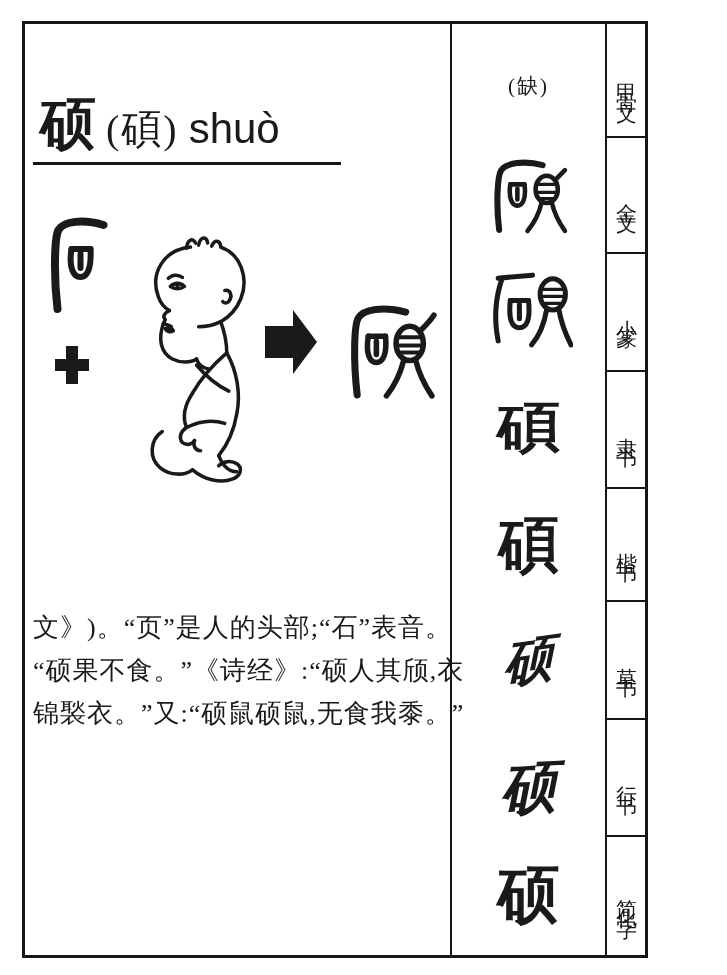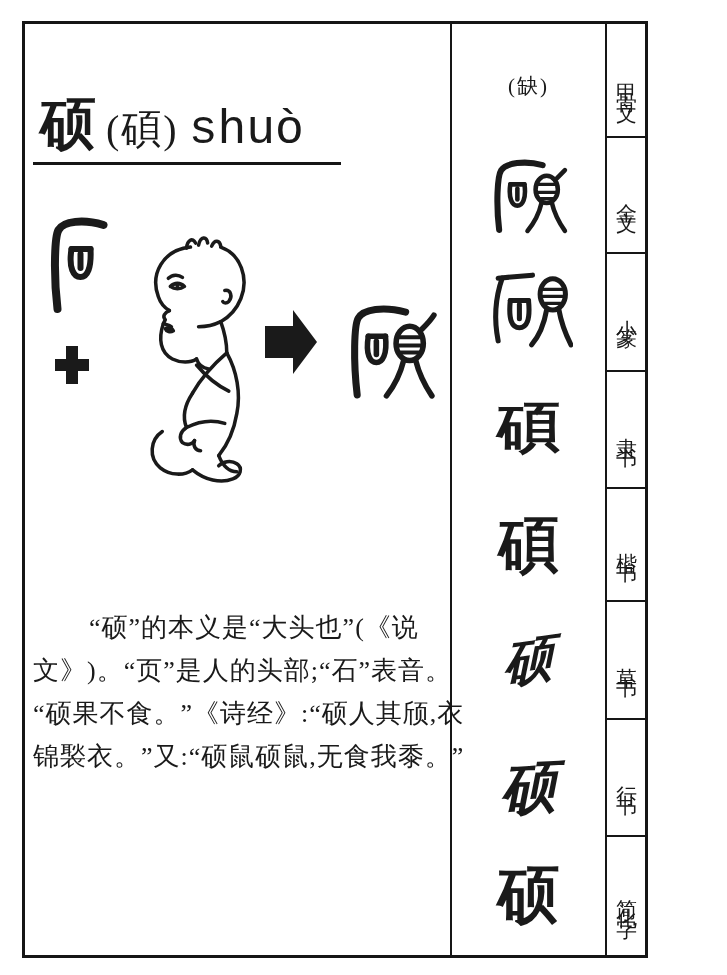--- a/index.html
+++ b/index.html
@@ -13,21 +13,21 @@
     border:3px solid #161616;
   }
   
   .main-col { position:absolute; left:0; top:0; width:425px; height:100%; }
   .entry-header {
     position:absolute; left:15px; top:72px; display:flex; align-items:baseline; gap:10px;
     white-space:nowrap;
   }
   .hw-simp { font-size:56px; font-weight:700; line-height:1; }
   .hw-trad { font-size:40px; font-weight:400; line-height:1; letter-spacing:2px; }
-  .hw-pinyin { font-family:Liberation Mono, monospace; font-size:48px; line-height:1; }
+  .hw-pinyin { font-family:Liberation Sans, sans-serif; font-size:42px; line-height:1; }
   .header-underline { position:absolute; left:8px; top:138px; width:308px; height:3px; background:#161616; }
 
   .illus { position:absolute; }
   .stone-glyph { left:20px; top:192px; }
   .plus-sign { left:30px; top:322px; }
   .child-draw { left:106px; top:210px; }
   .arrow-icon { left:240px; top:286px; }
   .result-glyph { left:316px; top:278px; }
 
   .paragraph { position:absolute; left:8px; top:582px; width:414px; }
@@ -160,21 +160,20 @@
             <ellipse cx="68" cy="41" rx="13.5" ry="17" stroke-width="5.5"></ellipse>
             <path d="M57,35 L79,35 M57,43 L79,43 M59,50 L77,50" stroke-width="4"></path>
             <path d="M80,27 C85,22 89,18 92,13" stroke-width="5.5"></path>
             <path d="M62,58 C58,74 52,84 45,93" stroke-width="5.5"></path>
             <path d="M74,58 C78,74 84,84 90,93" stroke-width="5.5"></path>
           </g>
         </svg>
       </div>
 
       <div class="paragraph">
-        <div class="body-line indent">“硕”的本义是“大头也”(《说</div>
         <div class="body-line">文》)。“页”是人的头部;“石”表音。</div>
         <div class="body-line">“硕果不食。”《诗经》:“硕人其颀,衣</div>
         <div class="body-line">锦褧衣。”又:“硕鼠硕鼠,无食我黍。”</div>
       </div>
     </div>
 
     <div class="mid-col">
 
       <div class="sample missing-note">(缺)</div>
 

